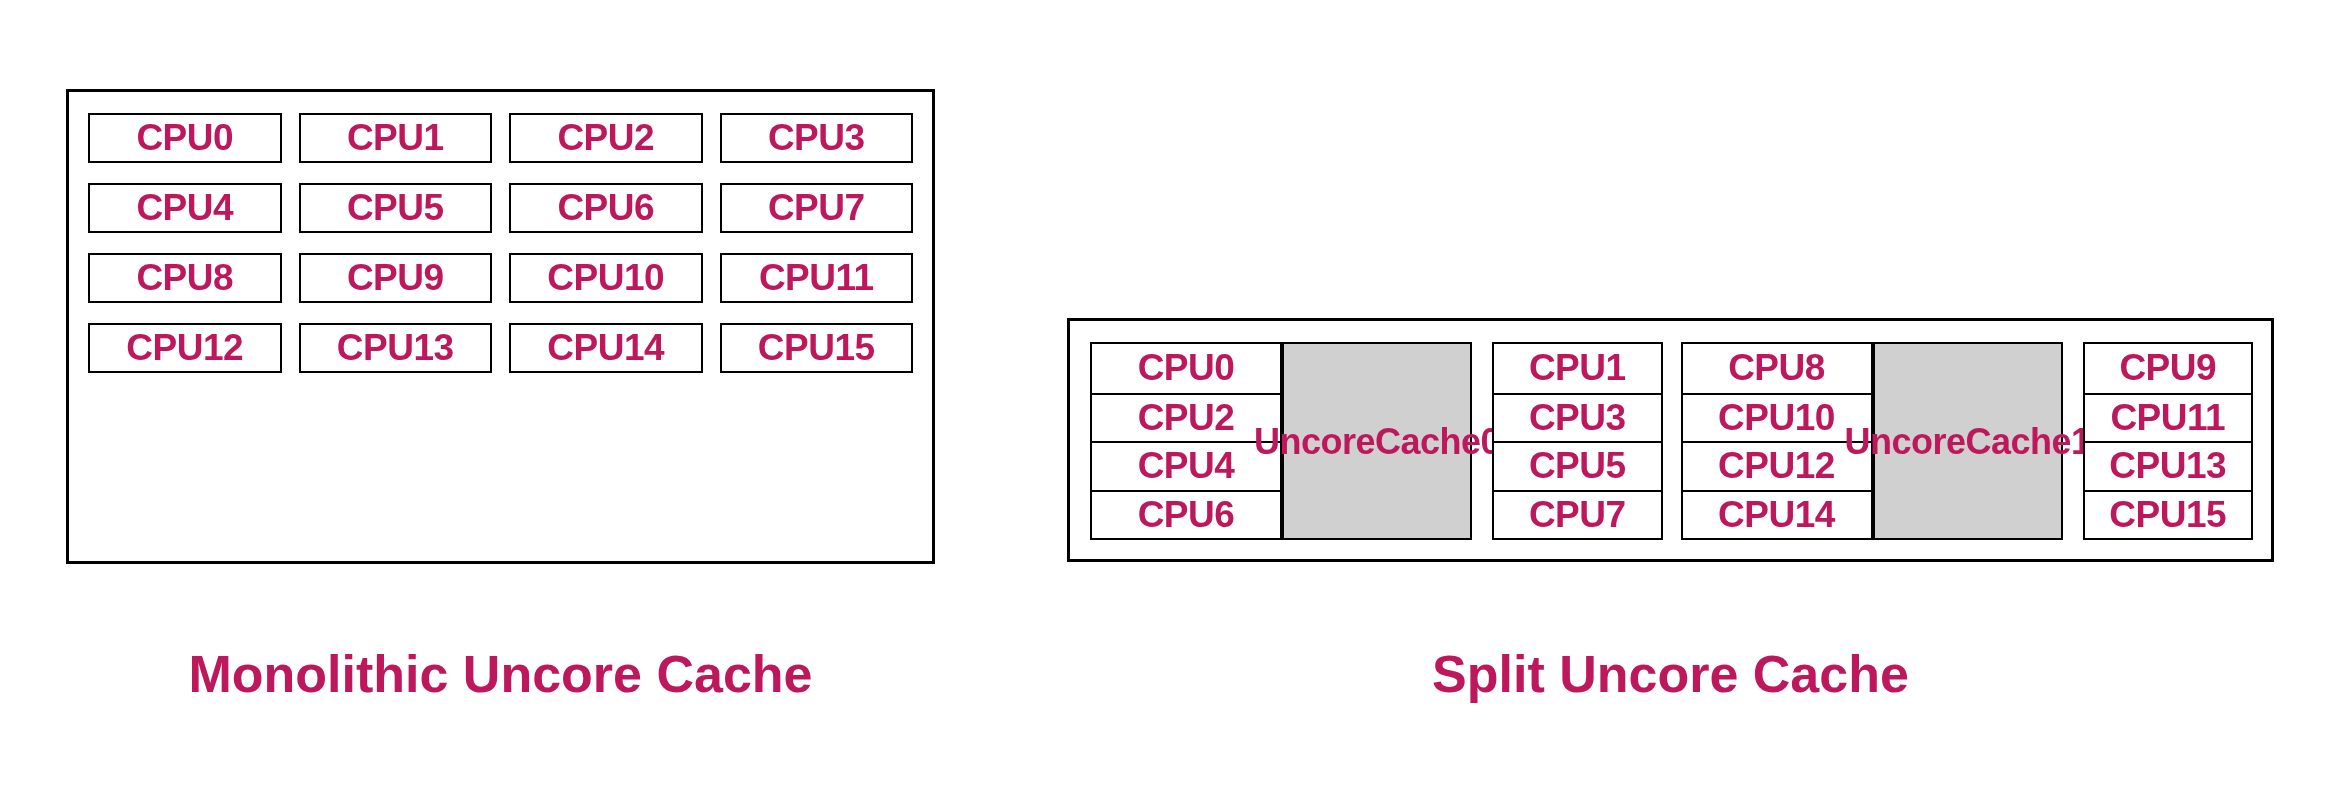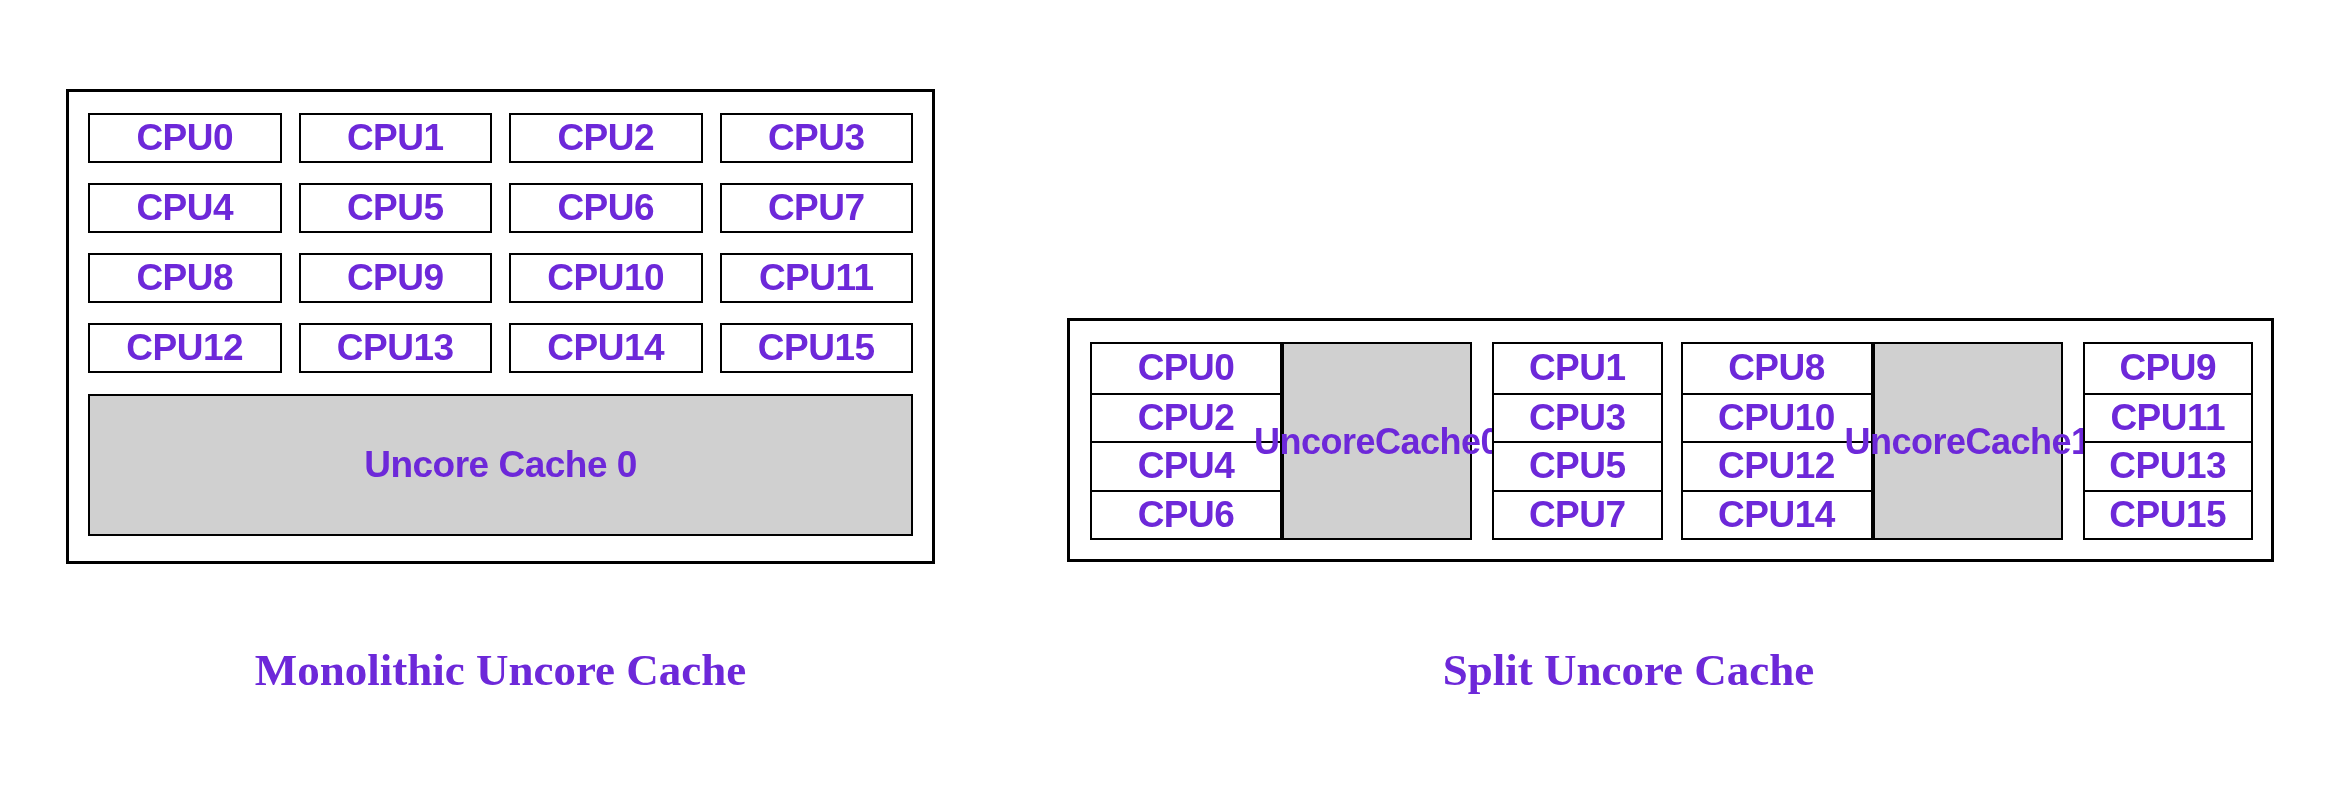--- a/index.html
+++ b/index.html
@@ -6,21 +6,21 @@
     margin: 0;
     padding: 0;
     background: #ffffff;
   }
   .canvas {
     position: relative;
     width: 2348px;
     height: 802px;
     background: #ffffff;
     font-family: "Liberation Sans", sans-serif;
-    color: #6d28d9;
+    color: #be185d;
     overflow: hidden;
   }
 
   
   .mono-diagram {
     position: absolute;
     left: 66px;
     top: 89px;
     width: 869px;
     height: 475px;
@@ -118,32 +118,31 @@
     font-weight: bold;
     line-height: 51px;
     letter-spacing: -0.5px;
     text-align: center;
   }
 
   
   .caption {
     position: absolute;
     top: 644px;
-    font-size: 45px;
+    font-size: 52px;
     font-weight: bold;
     text-align: center;
     white-space: nowrap;
-    font-family: Liberation Serif, serif;
   }
   .caption.mono-caption {
     left: 66px;
     width: 869px;
   }
   .caption.split-caption {
-    left: 1025px;
+    left: 1067px;
     width: 1207px;
   }
 </style>
 </head>
 <body>
 
 <div class="canvas">
 
   <div class="mono-diagram">
     <div class="mono-grid">
@@ -157,21 +156,20 @@
       <div class="cpu-box">CPU7</div>
       <div class="cpu-box">CPU8</div>
       <div class="cpu-box">CPU9</div>
       <div class="cpu-box">CPU10</div>
       <div class="cpu-box">CPU11</div>
       <div class="cpu-box">CPU12</div>
       <div class="cpu-box">CPU13</div>
       <div class="cpu-box">CPU14</div>
       <div class="cpu-box">CPU15</div>
     </div>
-    <div class="mono-cache">Uncore Cache 0</div>
   </div>
 
   <div class="split-diagram">
 
     <div class="split-group">
       <div class="cpu-col left-col">
         <div class="cpu-row">CPU0</div>
         <div class="cpu-row">CPU2</div>
         <div class="cpu-row">CPU4</div>
         <div class="cpu-row">CPU6</div>

